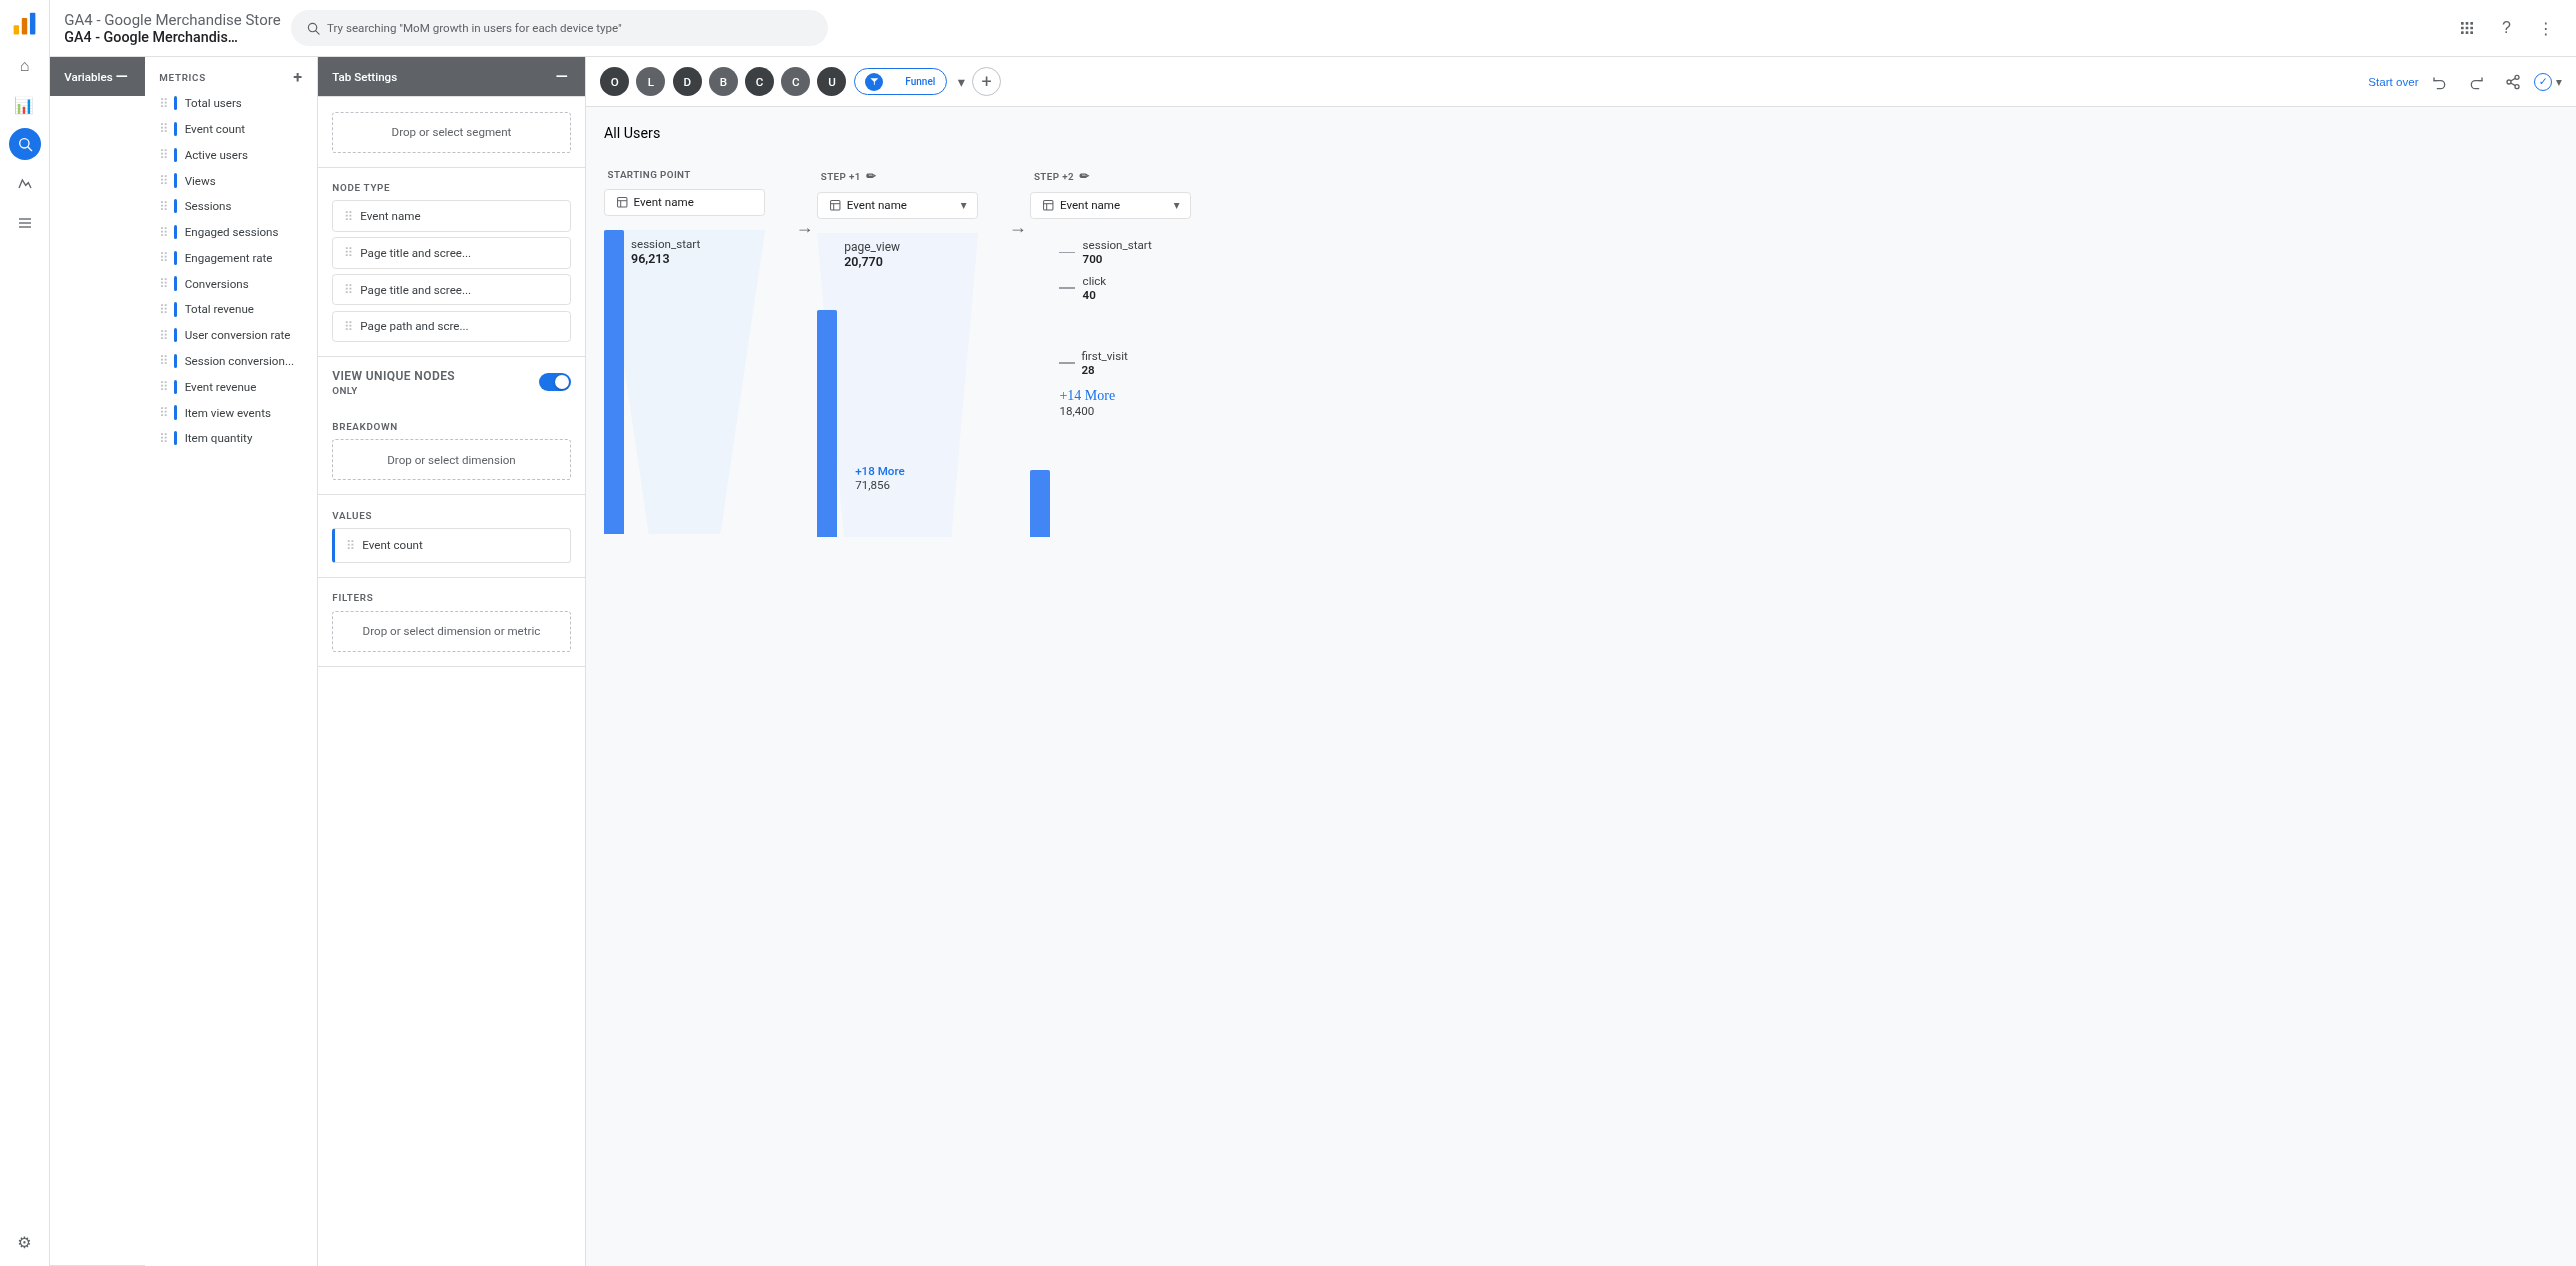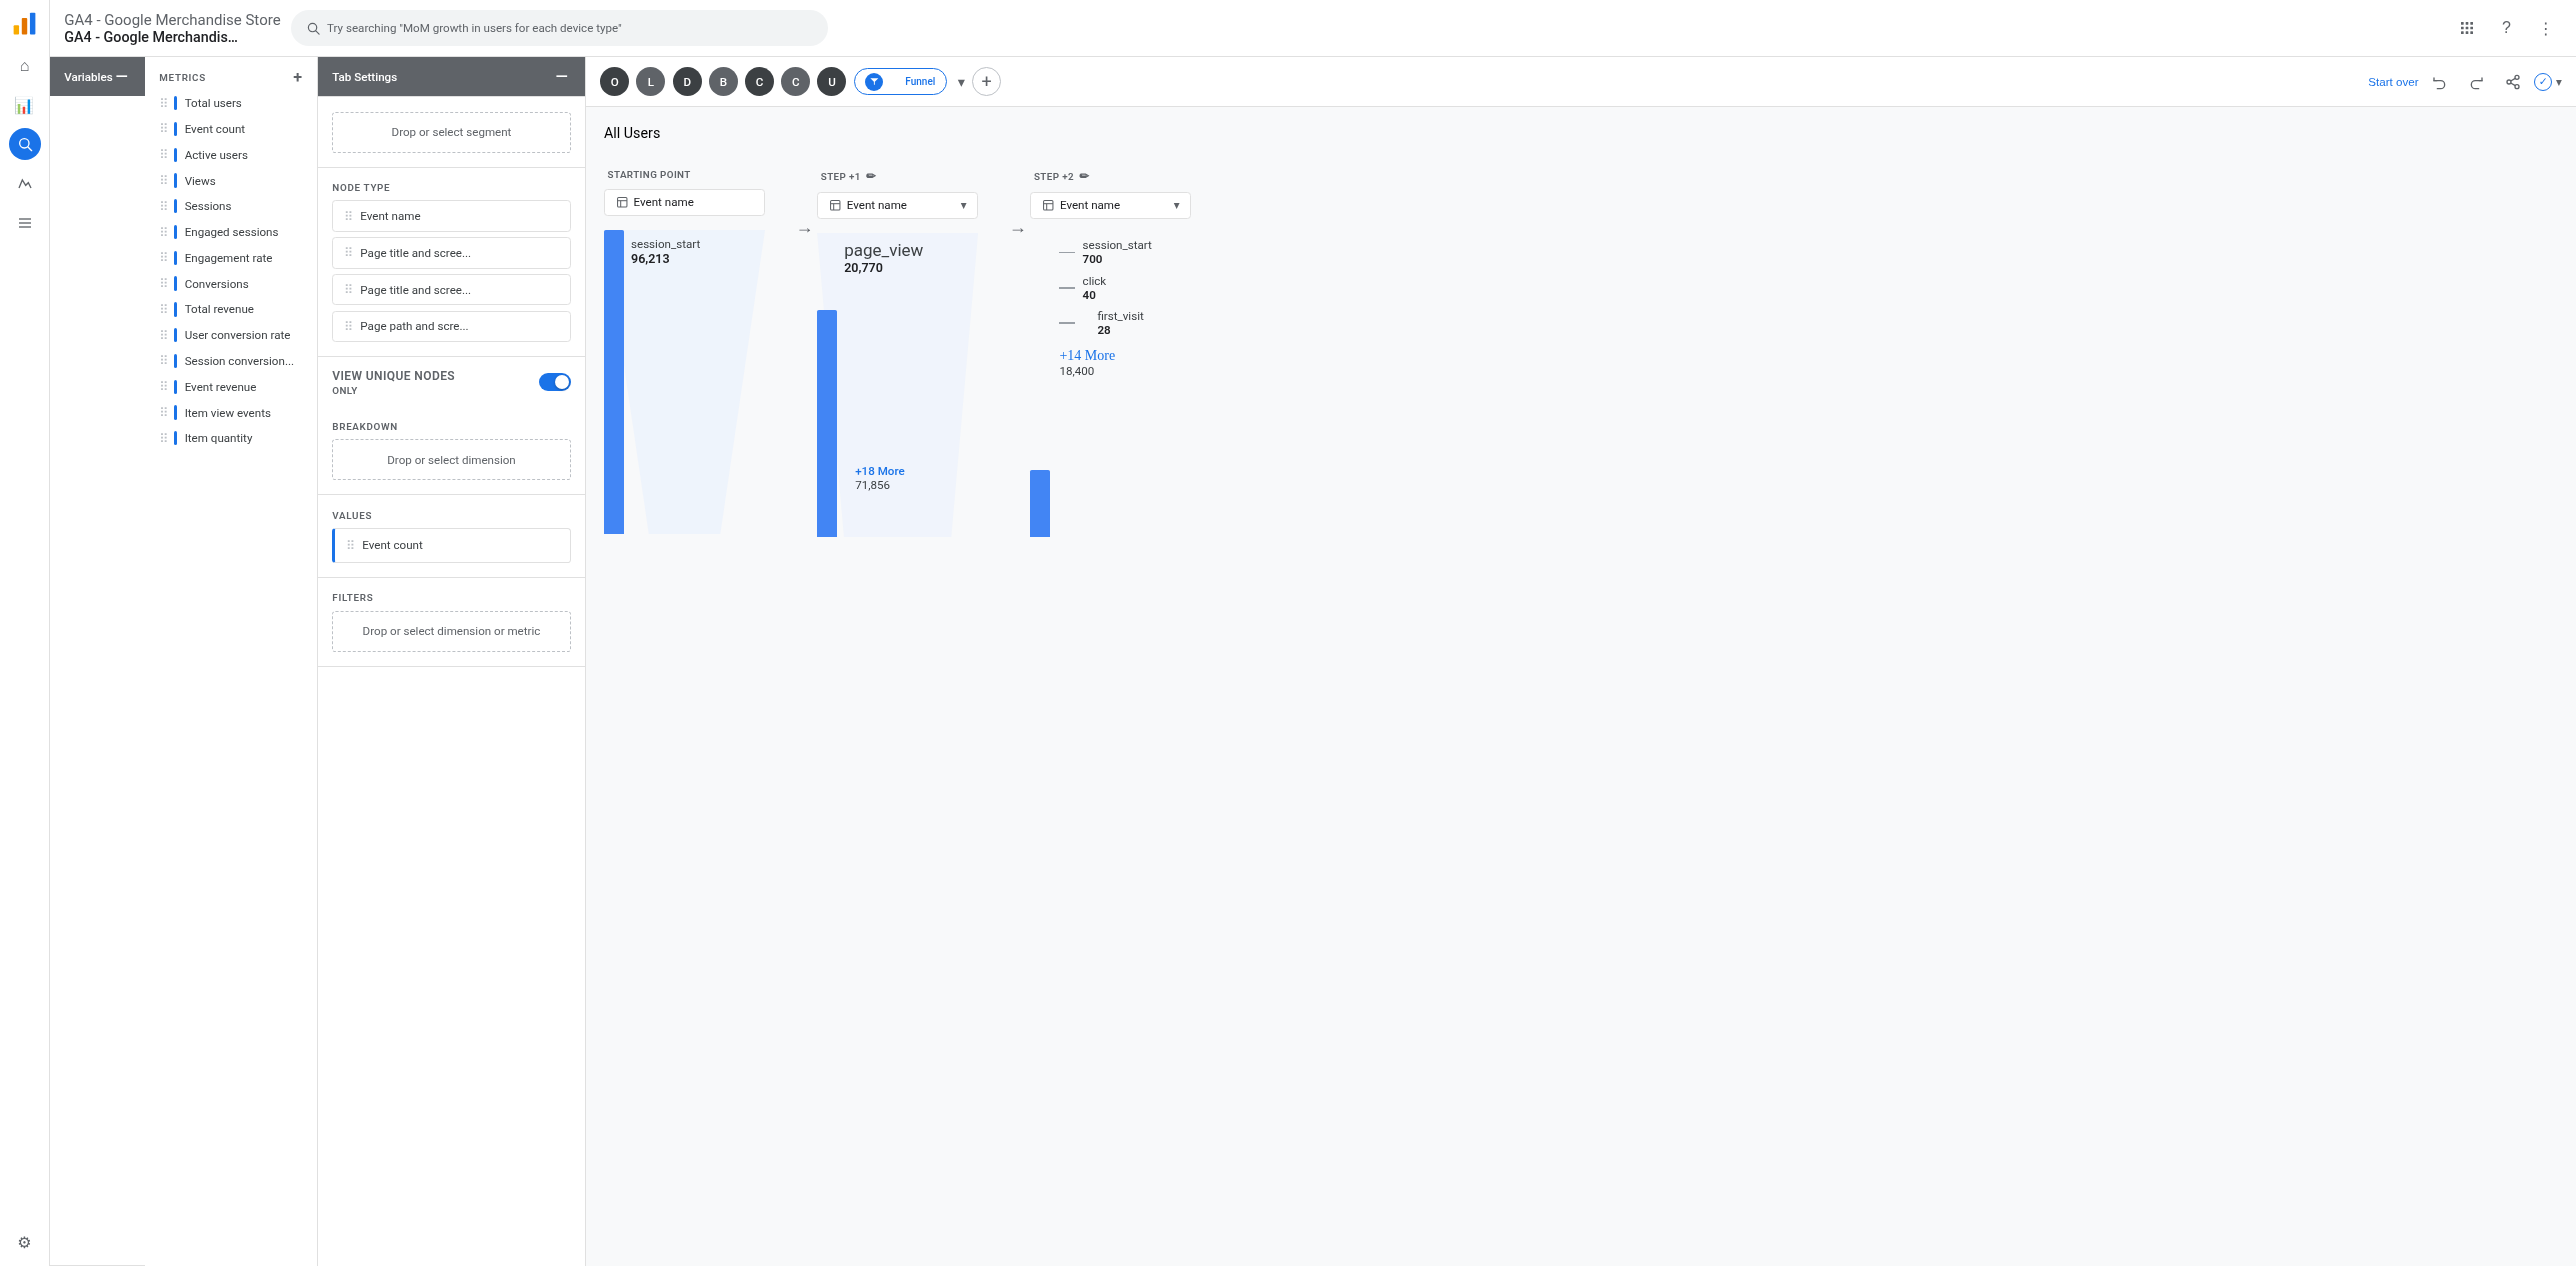--- a/index.html
+++ b/index.html
@@ -748,21 +748,21 @@
 
             <div style="position:relative; height:304px; margin-top:14.3px; width:161px;">
 
               <svg width="197" height="304" style="position:absolute; left:0; top:0;" viewBox="0 0 220 340">
                 <polygon points="0,0 180,0 150,340 30,340" fill="#e8f0fe" opacity="0.5"></polygon>
               </svg>
 
               <div style="position:absolute; bottom:0; left:0; width:19.7px; height:227px; background:#4285f4; border-radius:1.8px 1.8px 0 0;"></div>
 
               <div style="position:absolute; left:27px; top:7.2px;">
-                <div style="font-size:17px; color:#3c4043;">page_view</div>
+                <div style="font-size:12px; color:#3c4043;">page_view</div>
                 <div style="font-size:12.5px; font-weight:600; color:#202124;">20,770</div>
               </div>
               <div style="position:absolute; left:38px; bottom:45px;">
                 <div style="color:#1a73e8; font-size:11.6px; font-weight:500; cursor:pointer;">+18 More</div>
                 <div style="font-size:11.6px; color:#3c4043;">71,856</div>
               </div>
             </div>
           </div>
 
           <div style="display:flex; align-items:center; padding-top:38px; color:#5f6368; font-size:18px; padding: 47px 3.6px 0;">→</div>
@@ -794,21 +794,21 @@
                     <div style="font-size:11.6px; font-weight:600; color:#202124;">700</div>
                   </div>
                 </div>
                 <div style="display:flex; align-items:center; gap:7.2px;">
                   <div style="width:16px; height:1.8px; background:#9aa0a6;"></div>
                   <div>
                     <div style="font-size:11.6px; color:#3c4043;">click</div>
                     <div style="font-size:11.6px; font-weight:600; color:#202124;">40</div>
                   </div>
                 </div>
-                <div style="display:flex; align-items:center; gap:22px;">
+                <div style="display:flex; align-items:center; gap:6px;margin-top:40px;">
                   <div style="width:16px; height:1.8px; background:#9aa0a6;"></div>
                   <div>
                     <div style="font-size:11.6px; color:#3c4043;">first_visit</div>
                     <div style="font-size:11.6px; font-weight:600; color:#202124;">28</div>
                   </div>
                 </div>
                 <div style="margin-top:3.6px;">
                   <div style="color:#1a73e8; font-size:14px; font-weight:500; cursor:pointer;font-family:Liberation Serif, serif;">+14 More</div>
                   <div style="font-size:11.6px; color:#3c4043;">18,400</div>
                 </div>

